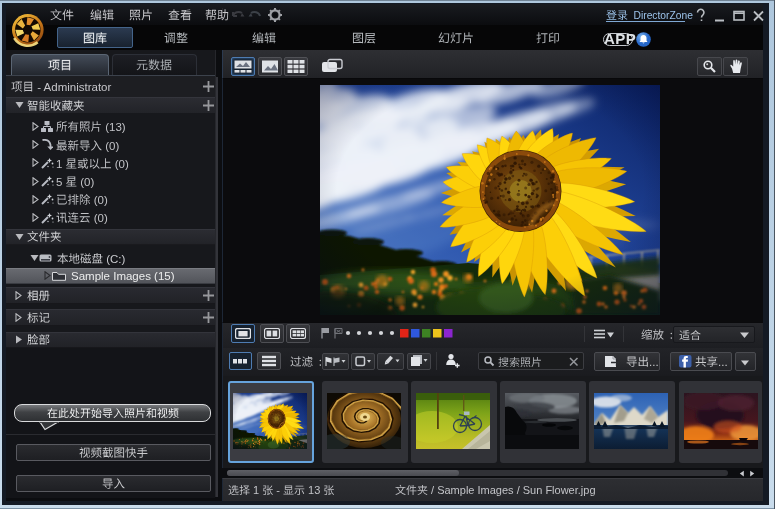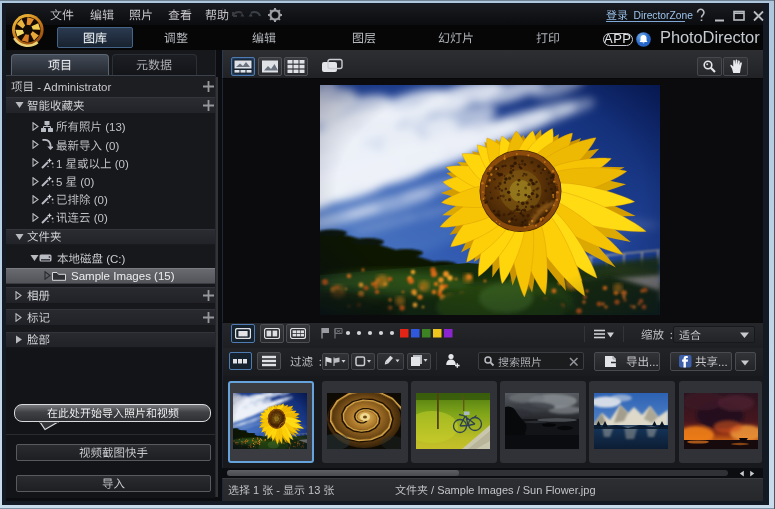--- a/index.html
+++ b/index.html
@@ -131,32 +131,31 @@
 <path d="M3.5 4.5 a3.2 3.2 0 1 1 5.4 2.3 q-1.4 1.1 -1.4 2.6"></path>
         <line x1="7.5" y1="11.5" x2="7.5" y2="13"></line>
 <line x1="21" y1="12.5" x2="30" y2="12.5" stroke-width="2"></line>
 <rect x="40" y="3.5" width="10" height="8.5"></rect>
         <line x1="40" y1="5.2" x2="50" y2="5.2"></line>
 <path d="M60 3.5 l9 9 M69 3.5 l-9 9" stroke-width="1.8"></path>
       </g>
     </svg>
     <div style="position:absolute;left:6px;top:25px;width:757px;height:25px;background:#060607"></div>
     <div style="position:absolute;left:57px;top:27px;width:76px;height:21px;background:linear-gradient(180deg,#2b3a50,#18222f);border:1px solid #44648a;border-radius:2px"></div>
-    <div style="position:absolute;left:603px;top:32.5px;width:30px;height:13px;border:1.5px solid #c3c7cc;border-radius:7px;color:#dfe3e6;font-size:13px;font-weight:normal;text-align:left;line-height:10.5px;letter-spacing:.5px">APP</div>
+    <div style="position:absolute;left:603px;top:32.5px;width:30px;height:13px;border:1.5px solid #c3c7cc;border-radius:7px;color:#dfe3e6;font-size:15px;font-weight:bold;text-align:left;line-height:10.5px;letter-spacing:.5px">APP</div>
     <svg style="position:absolute;left:636px;top:32px;" width="15" height="15">
       <defs>
         <radialGradient id="bel" cx="35%" cy="30%">
           <stop offset="0%" stop-color="#7ab2ec"></stop>
           <stop offset="100%" stop-color="#2566c8"></stop>
         </radialGradient>
       </defs>
       <circle cx="7.5" cy="7.5" r="7.3" fill="url(#bel)"></circle>
       <path d="M7.5 3 q3 0 3 3.5 l0 2 l1 1.5 l-8 0 l1 -1.5 l0 -2 q0 -3.5 3 -3.5 z M6.3 10.6 a1.3 1.3 0 0 0 2.4 0 z" fill="#fff"></path>
     </svg>
-    <div style="position:absolute;left:660px;top:28px;width:110px;height:22px;color:#c6cbd0;font-size:16.5px;letter-spacing:-0.1px">PhotoDirector</div>
     <svg style="position:absolute;left:9px;top:11px;" width="38" height="38">
       <defs>
         <linearGradient id="lg1" x1="0.2" y1="0" x2="0.85" y2="1">
           <stop offset="0" stop-color="#f0bc3a"></stop>
           <stop offset="0.5" stop-color="#c87818"></stop>
           <stop offset="1" stop-color="#8a4210"></stop>
         </linearGradient>
       </defs>
 <g transform="translate(18.8,18.8)">
         <circle r="15.8" fill="url(#lg1)"></circle>

